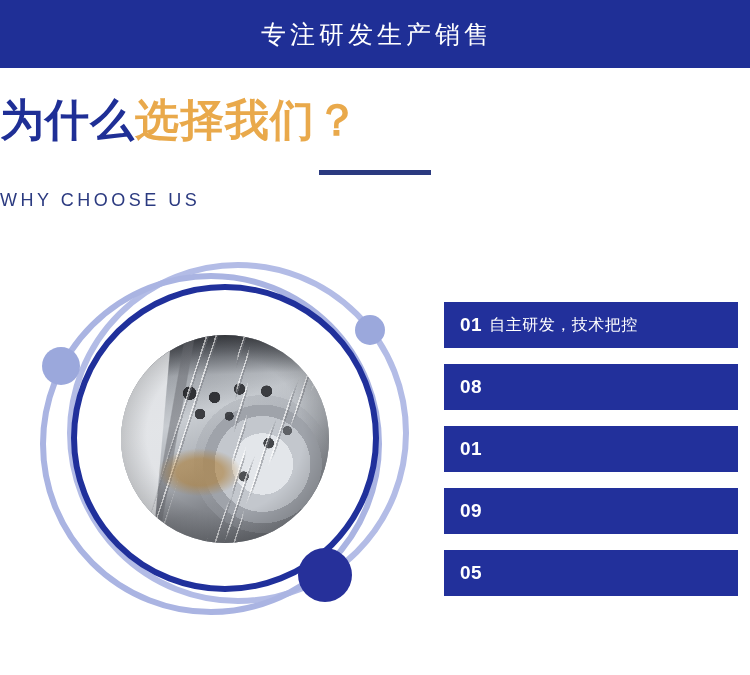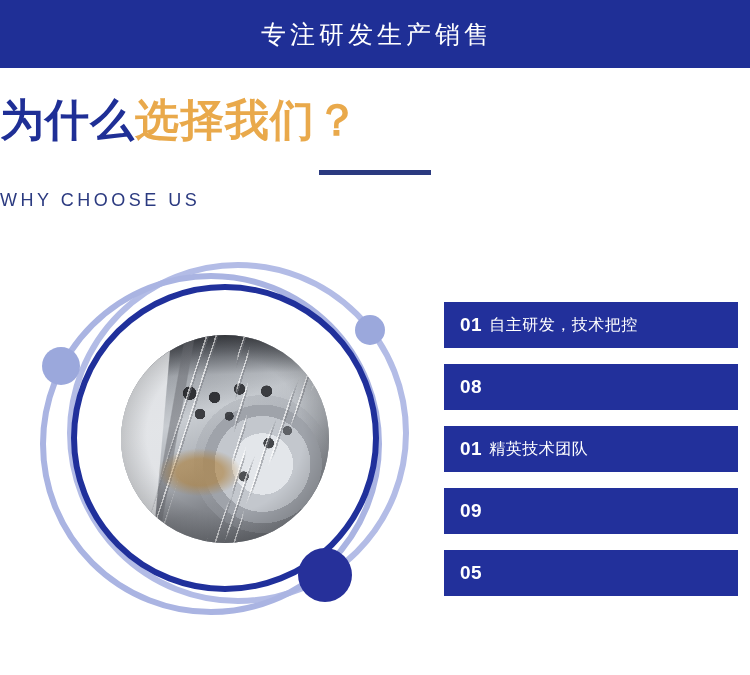--- a/index.html
+++ b/index.html
@@ -233,21 +233,20 @@
     <span class="feature-num">01</span>
     <span class="feature-text gap-wide">自主研发，技术把控</span>
   </div>
 
   <div class="feature-bar">
     <span class="feature-num">08</span>
   </div>
 
   <div class="feature-bar">
     <span class="feature-num">01</span>
-    <span class="feature-text gap-wide">精英技术团队</span>
   </div>
 
   <div class="feature-bar">
     <span class="feature-num">09</span>
   </div>
 
   <div class="feature-bar">
     <span class="feature-num">05</span>
   </div>
 

